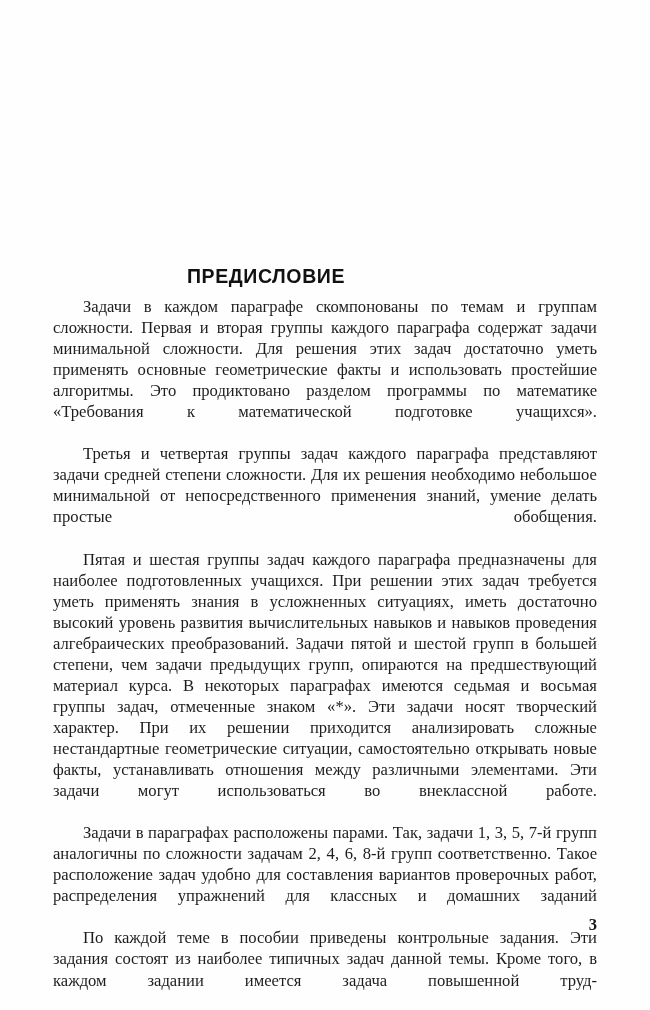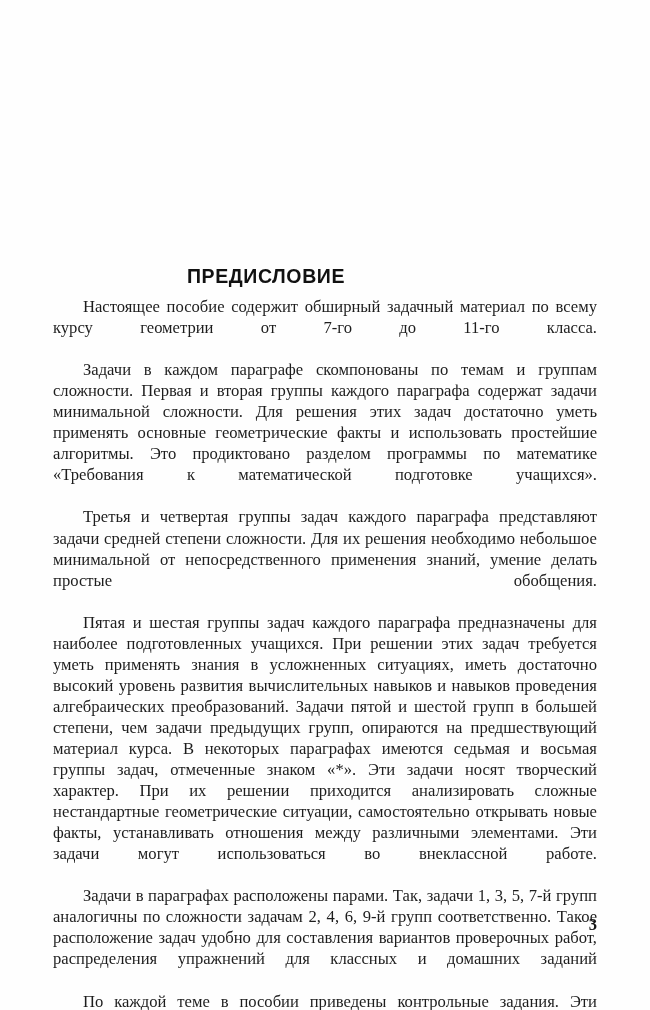--- a/index.html
+++ b/index.html
@@ -84,23 +84,22 @@
   }
 </style>
 </head>
 <body>
 
 <div class="page">
 
   <h1 class="page-title">ПРЕДИСЛОВИЕ</h1>
 
   <div class="body-text">
-    <p>Настоящее пособие содержит обширный задачный материал по всему курсу геометрии от 7-го до 11-го класса.</p>
     <p>Задачи в каждом параграфе скомпонованы по темам и группам сложности. Первая и вторая группы каждого параграфа содержат задачи минимальной сложности. Для решения этих задач достаточно уметь применять основные геометрические факты и использовать простейшие алгоритмы. Это продиктовано разделом программы по математике «Требования к математической подготовке учащихся».</p>
     <p>Третья и четвертая группы задач каждого параграфа представляют задачи средней степени сложности. Для их решения необходимо небольшое минимальной от непосредственного применения знаний, умение делать простые обобщения.</p>
     <p>Пятая и шестая группы задач каждого параграфа предназначены для наиболее подготовленных учащихся. При решении этих задач требуется уметь применять знания в усложненных ситуациях, иметь достаточно высокий уровень развития вычислительных навыков и навыков проведения алгебраических преобразований. Задачи пятой и шестой групп в большей степени, чем задачи предыдущих групп, опираются на предшествующий материал курса. В некоторых параграфах имеются седьмая и восьмая группы задач, отмеченные знаком «*». Эти задачи носят творческий характер. При их решении приходится анализировать сложные нестандартные геометрические ситуации, самостоятельно открывать новые факты, устанавливать отношения между различными элементами. Эти задачи могут использоваться во внеклассной работе.</p>
-    <p>Задачи в параграфах расположены парами. Так, задачи 1, 3, 5, 7-й групп аналогичны по сложности задачам 2, 4, 6, 9-й групп соответственно. Такое расположение задач удобно для составления вариантов проверочных работ, распределения упражнений для классных и домашних заданий</p>
+    <p>Задачи в параграфах расположены парами. Так, задачи 1, 3, 5, 7-й групп аналогичны по сложности задачам 2, 4, 6, 8-й групп соответственно. Такое расположение задач удобно для составления вариантов проверочных работ, распределения упражнений для классных и домашних заданий</p>
     <p>По каждой теме в пособии приведены контрольные задания. Эти задания состоят из наиболее типичных задач данной темы. Кроме того, в каждом задании имеется задача повышенной труд-</p>
   </div>
 
   <div class="page-number">3</div>
 
 </div>
 
 </body></html>

